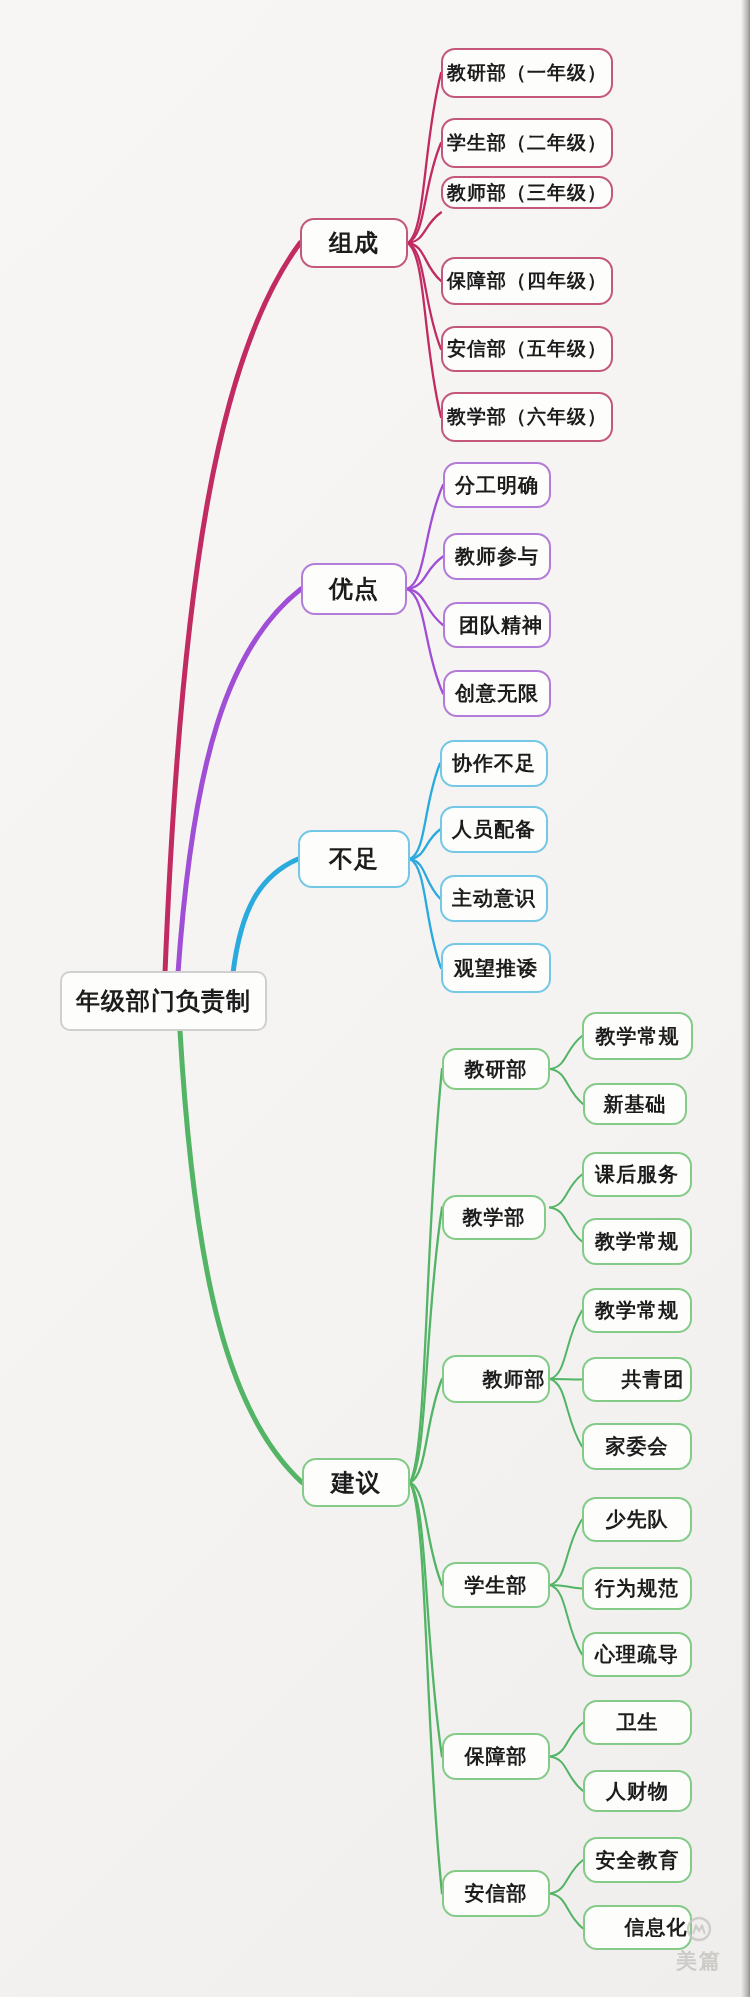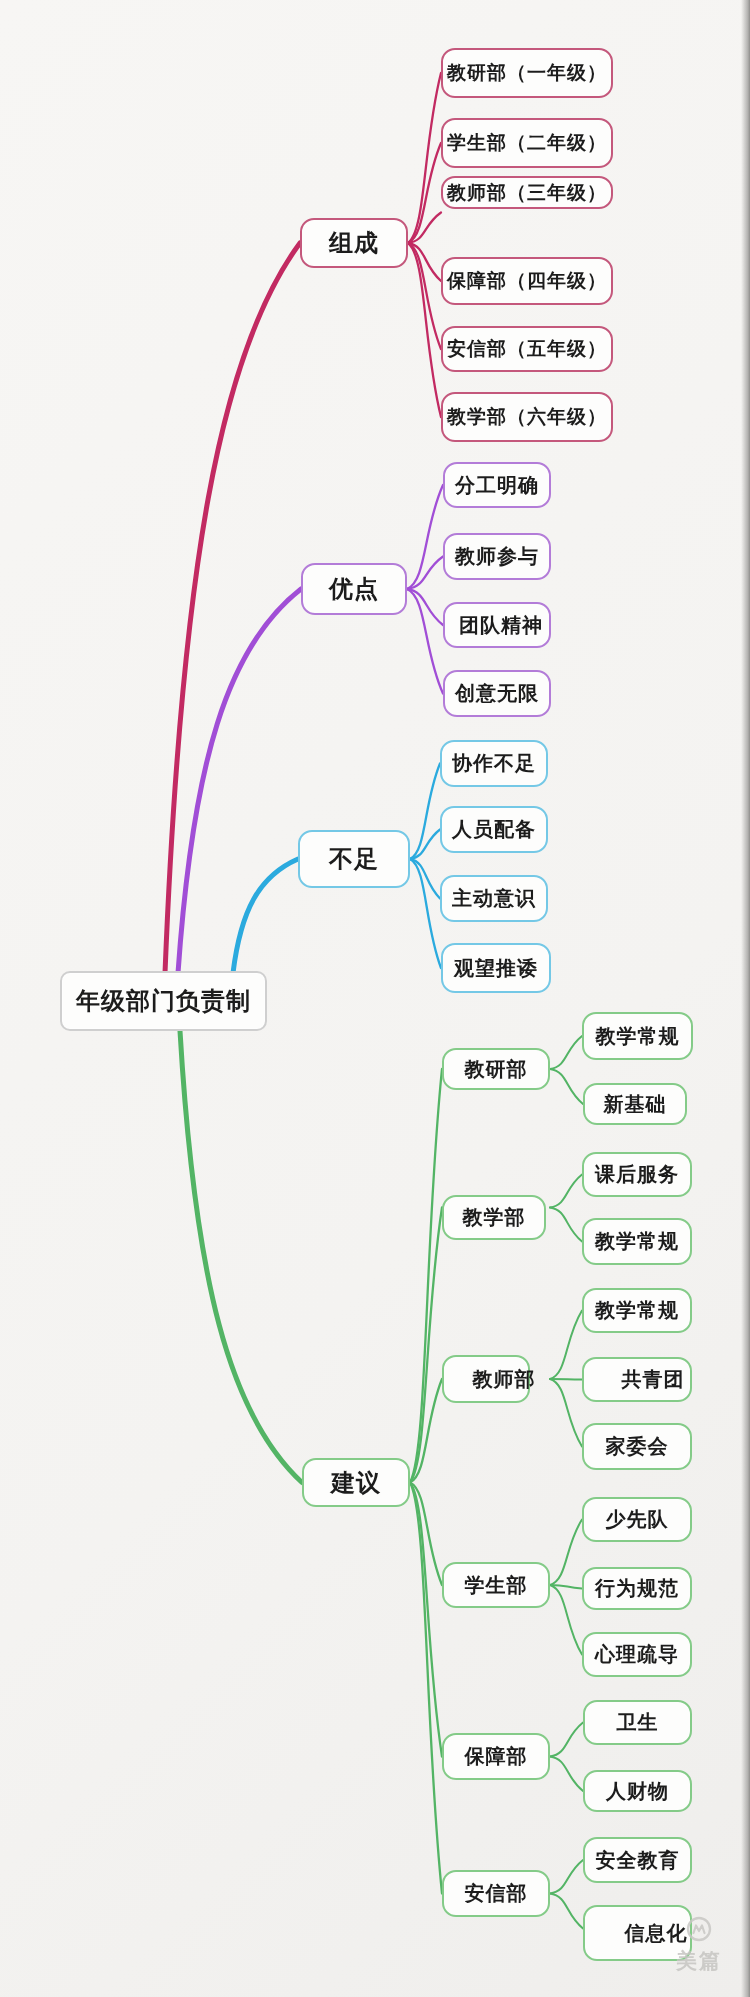--- a/index.html
+++ b/index.html
@@ -99,34 +99,34 @@
       <div class="node" style="left: 440px; top: 806px; width: 108px; height: 47px; font-size: 20px; border-color: rgb(116, 200, 230);">人员配备</div>
       <div class="node" style="left: 440px; top: 875px; width: 108px; height: 47px; font-size: 20px; border-color: rgb(116, 200, 230);">主动意识</div>
       <div class="node" style="left: 441px; top: 943px; width: 110px; height: 50px; font-size: 20px; border-color: rgb(116, 200, 230);">观望推诿</div>
       <div class="node" style="left: 302px; top: 1458px; width: 108px; height: 49px; font-size: 24px; border-color: rgb(132, 203, 136);">建议</div>
       <div class="node" style="left: 442px; top: 1048px; width: 108px; height: 42px; font-size: 20px; border-color: rgb(132, 203, 136);">教研部</div>
       <div class="node" style="left: 582px; top: 1012px; width: 111px; height: 48px; font-size: 20px; border-color: rgb(132, 203, 136);">教学常规</div>
       <div class="node" style="left: 583px; top: 1083px; width: 104px; height: 42px; font-size: 20px; border-color: rgb(132, 203, 136);">新基础</div>
       <div class="node" style="left: 442px; top: 1195px; width: 104px; height: 45px; font-size: 20px; border-color: rgb(132, 203, 136);">教学部</div>
       <div class="node" style="left: 582px; top: 1152px; width: 110px; height: 45px; font-size: 20px; border-color: rgb(132, 203, 136);">课后服务</div>
       <div class="node" style="left: 582px; top: 1218px; width: 110px; height: 47px; font-size: 20px; border-color: rgb(132, 203, 136);">教学常规</div>
-      <div class="node" style="left: 442px; top: 1355px; width: 88px; height: 48px; font-size: 20px; border-color: rgb(132, 203, 136); padding-left: 36px;">教师部</div>
+      <div class="node" style="left: 442px; top: 1355px; width: 108px; height: 48px; font-size: 20px; border-color: rgb(132, 203, 136); padding-left: 36px;">教师部</div>
       <div class="node" style="left: 582px; top: 1288px; width: 110px; height: 45px; font-size: 20px; border-color: rgb(132, 203, 136);">教学常规</div>
       <div class="node" style="left: 582px; top: 1357px; width: 110px; height: 45px; font-size: 20px; border-color: rgb(132, 203, 136); padding-left: 32px;">共青团</div>
       <div class="node" style="left: 582px; top: 1423px; width: 110px; height: 47px; font-size: 20px; border-color: rgb(132, 203, 136);">家委会</div>
       <div class="node" style="left: 442px; top: 1562px; width: 108px; height: 46px; font-size: 20px; border-color: rgb(132, 203, 136);">学生部</div>
       <div class="node" style="left: 582px; top: 1497px; width: 110px; height: 45px; font-size: 20px; border-color: rgb(132, 203, 136);">少先队</div>
       <div class="node" style="left: 582px; top: 1567px; width: 110px; height: 43px; font-size: 20px; border-color: rgb(132, 203, 136);">行为规范</div>
       <div class="node" style="left: 582px; top: 1632px; width: 110px; height: 45px; font-size: 20px; border-color: rgb(132, 203, 136);">心理疏导</div>
       <div class="node" style="left: 442px; top: 1733px; width: 108px; height: 47px; font-size: 20px; border-color: rgb(132, 203, 136);">保障部</div>
       <div class="node" style="left: 583px; top: 1700px; width: 109px; height: 45px; font-size: 20px; border-color: rgb(132, 203, 136);">卫生</div>
       <div class="node" style="left: 583px; top: 1770px; width: 109px; height: 42px; font-size: 20px; border-color: rgb(132, 203, 136);">人财物</div>
       <div class="node" style="left: 442px; top: 1870px; width: 108px; height: 47px; font-size: 20px; border-color: rgb(132, 203, 136);">安信部</div>
       <div class="node" style="left: 583px; top: 1837px; width: 109px; height: 46px; font-size: 20px; border-color: rgb(132, 203, 136);">安全教育</div>
-      <div class="node" style="left: 583px; top: 1905px; width: 109px; height: 56px; font-size: 20px; border-color: rgb(132, 203, 136); padding-left: 37px;">信息化</div>
+      <div class="node" style="left: 583px; top: 1905px; width: 109px; height: 45px; font-size: 20px; border-color: rgb(132, 203, 136); padding-left: 37px;">信息化</div>
       <div class="node root" style="left: 60px; top: 971px; width: 207px; height: 60px; font-size: 24px; border-color: rgb(207, 207, 207);">年级部门负责制</div>
     </div>
   <div class="edge-right"></div>
   <div class="watermark">
     <span class="wm-icon">
       <svg width="26" height="26" viewBox="0 0 26 26">
         <circle cx="13" cy="13" r="11" fill="none" stroke="#c9c8c5" stroke-width="2.4"></circle>
         <path d="M7.5 17 L10 9.5 L13 15 L16 9.5 L18.5 17" fill="none" stroke="#c9c8c5" stroke-width="2.2" stroke-linecap="round" stroke-linejoin="round"></path>
       </svg>
     </span>

